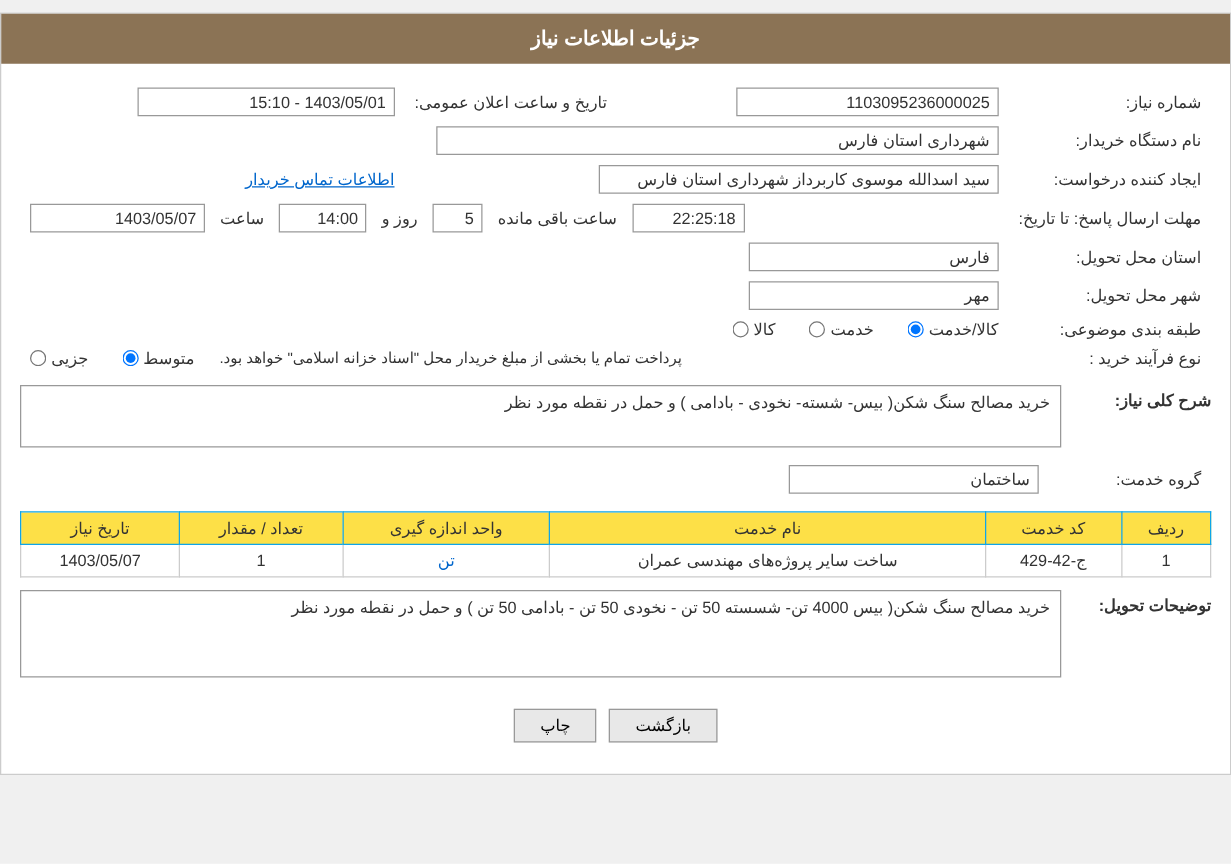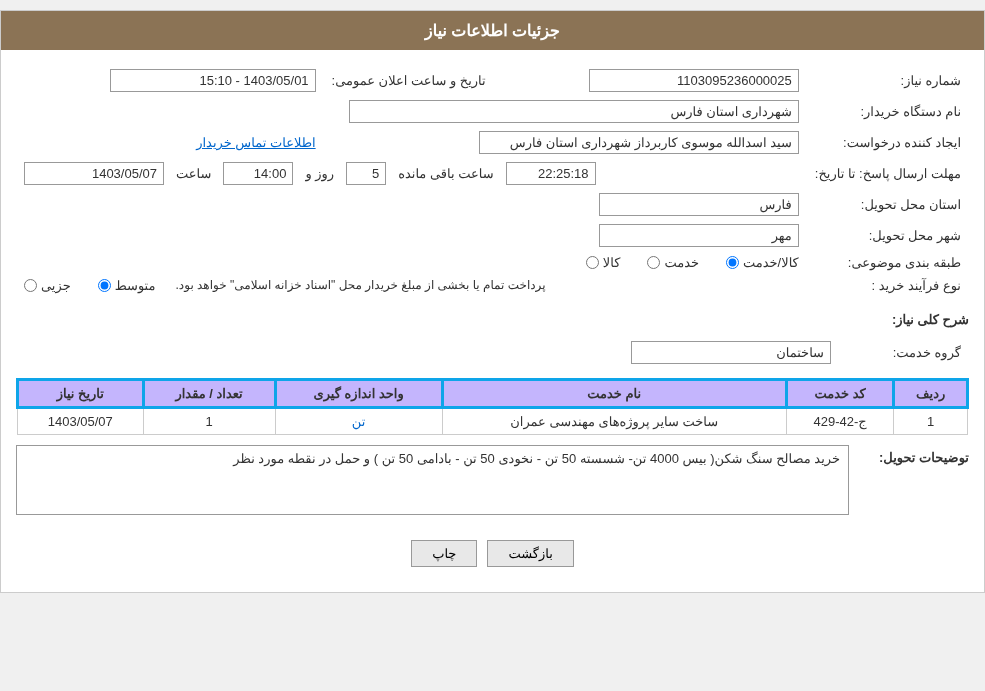--- a/index.html
+++ b/index.html
@@ -95,25 +95,25 @@
     .note-text {
       color: #333;
       font-size: 12px;
     }
     .services-table {
       width: 100%;
       border-collapse: collapse;
       margin-bottom: 10px;
     }
     .services-table th {
-      background: #c4b5fd;
-      border: 3px solid #0ea5e9;
+      background: #fde047;
+      border: 1px solid #0ea5e9;
       padding: 5px 8px;
       text-align: center;
-      font-weight: bold;
+      font-weight: normal;
     }
     .services-table td {
       border: 1px solid #ccc;
       padding: 5px 8px;
       text-align: center;
     }
     .buttons-row {
       text-align: center;
       padding: 15px 0 10px 0;
       display: flex;
@@ -276,20 +276,25 @@
             </div>
             <span class="note-text" style="font-size:12px; color:#333;">پرداخت تمام یا بخشی از مبلغ خریدار محل "اسناد خزانه اسلامی" خواهد بود.</span>
           </div>
         </td>
       </tr>
     </tbody>
       </table>
 
     <div style="display:flex; align-items:flex-start; gap:10px; margin-bottom:10px; direction:rtl;">
       <span class="label-cell" style="width:110px; padding-top:5px; white-space:nowrap; font-weight:bold;">شرح کلی نیاز:</span>
+      <div style="flex:1;">
+        <div class="shrh-box">
+          <span>خرید مصالح سنگ شکن( بیس- شسته- نخودی - بادامی ) و حمل در نقطه مورد نظر</span>
+        </div>
+      </div>
     </div>
 
 
     <table class="form-table">
       <tbody>
           <tr>
         <td class="label-cell">گروه خدمت:</td>
         <td class="value-cell">
           <div class="input-box" style="width:200px;">
             <span>ساختمان</span>

